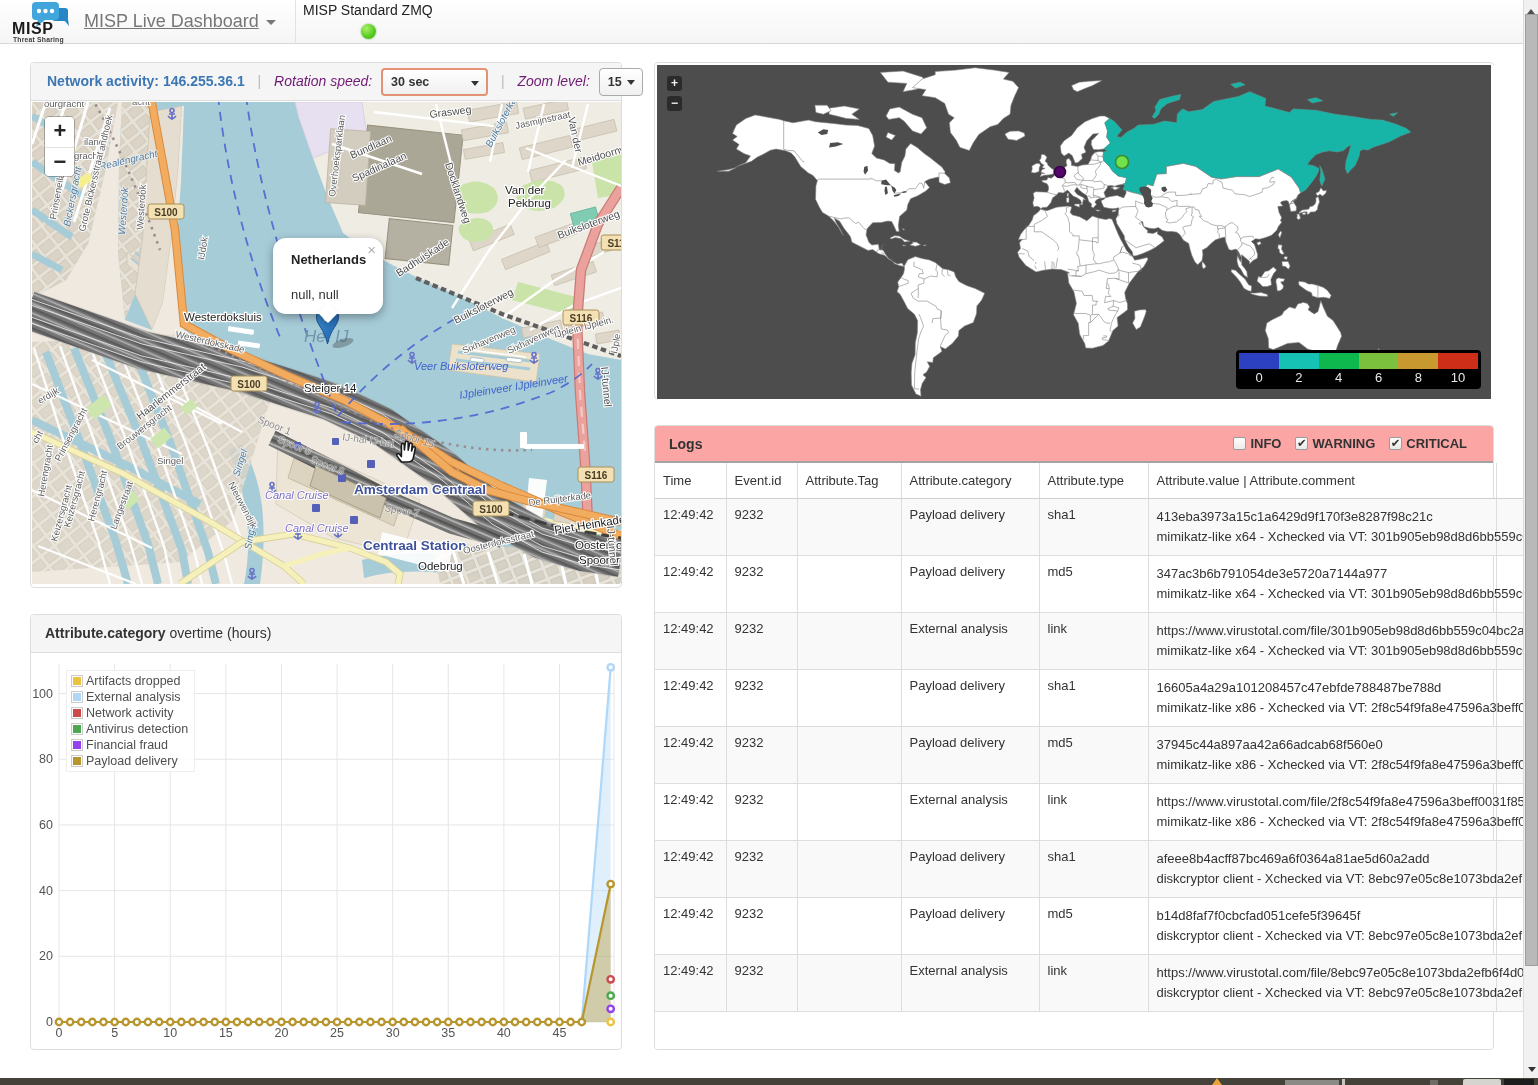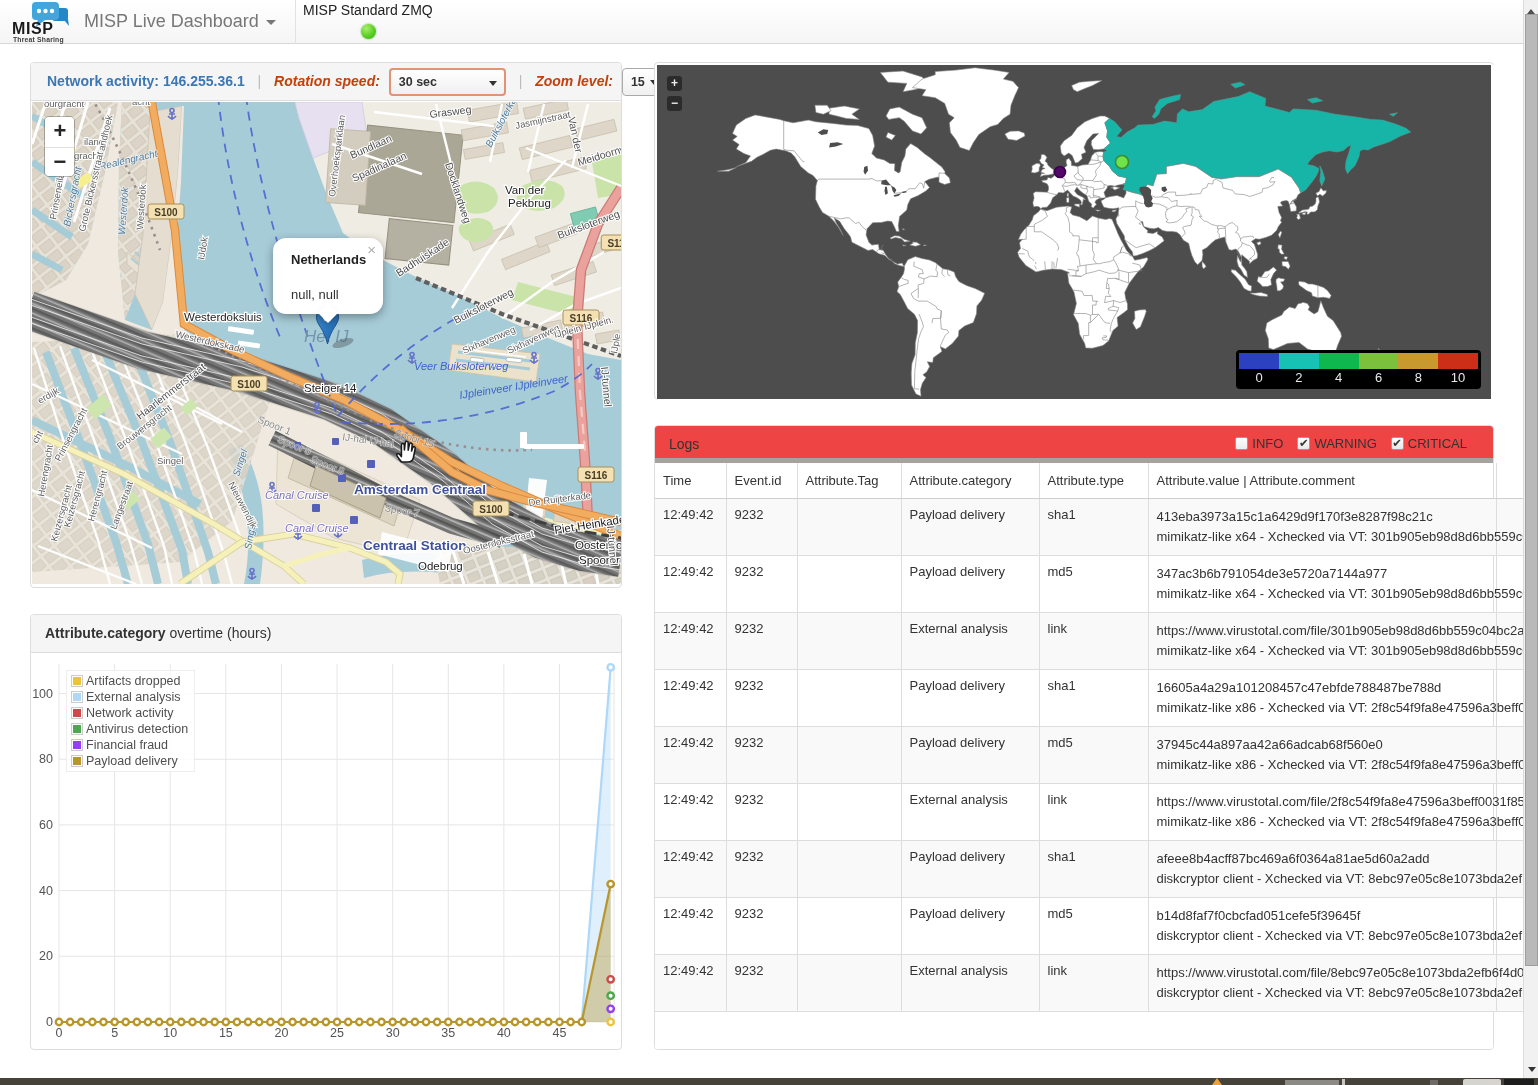--- a/index.html
+++ b/index.html
@@ -4,37 +4,37 @@
 <style>
 * { margin:0; padding:0; box-sizing:border-box; }
 html,body { width:1538px; height:1085px; overflow:hidden; background:#fff;
   font-family:"Liberation Sans","DejaVu Sans",sans-serif; -webkit-font-smoothing:antialiased; }
 #page { position:relative; width:1538px; height:1085px; overflow:hidden; }
 
 
 #navbar { position:absolute; left:0; top:0; width:1538px; height:44px;
   background:linear-gradient(#ffffff,#f5f5f5); border-bottom:1px solid #d8d8d8; z-index:30; }
 #logo { position:absolute; left:12px; top:1px; width:60px; height:42px; }
-#nav-title { position:absolute; left:84px; top:0; height:44px; line-height:42px; font-size:18px; color:#777; cursor:pointer; }
+#nav-title { position:absolute; left:84px; top:0; height:44px; line-height:42px; font-size:18px; color:#777; cursor:pointer;text-decoration:underline; }
 #nav-title .caret { display:inline-block; margin-left:7px; width:0; height:0; border-left:5px solid transparent; border-right:5px solid transparent; border-top:5px solid #777; vertical-align:middle; }
 #nav-divider { position:absolute; left:295px; top:0; width:1px; height:44px; background:#e2e2e2; }
 #feed { position:absolute; left:303px; top:2px; }
 #feed .feed-title { font-size:14px; font-weight:normal; color:#222; }
 #feed .feed-dot { margin:6px 0 0 58px; width:15px; height:15px; border-radius:50%;
   background:radial-gradient(circle at 35% 30%, #a8f06a, #54ca1e 60%, #3fae12); box-shadow:0 0 2px rgba(60,160,30,.8); }
 
 
 .panel { position:absolute; background:#fff; border:1px solid #ddd; border-radius:4px; }
 .panel-heading { height:38px; background:#f5f5f5; border-bottom:1px solid #ddd;
   border-radius:3px 3px 0 0; line-height:37px; padding:0 14px; font-size:14px; color:#333; white-space:nowrap; }
 #net-panel { left:30px; top:62px; width:592px; height:526px; }
 #net-panel .panel-heading { font-size:14px; padding-left:16px; }
 #net-title { color:#3d77b3; font-weight:bold; }
 .head-div { color:#bbb; margin:0 9px; font-weight:normal; }
-.head-label { font-weight:bold; font-style:italic; color:#c2410c; font-size:14px; }
+.head-label { font-weight:normal; font-style:italic; color:#701a75; font-size:14px; }
 .sel { display:inline-block; vertical-align:middle; margin-left:5px; height:28px; line-height:26px;
   background:linear-gradient(#fff,#f0f0f0); border:1px solid #aaa; border-radius:4px;
   font-size:12.5px; font-weight:bold; color:#333; padding:0 21px 0 8px; position:relative; cursor:pointer; }
 .sel:after { content:""; position:absolute; right:7px; top:11px; width:0; height:0;
   border-left:4px solid transparent; border-right:4px solid transparent; border-top:5px solid #333; }
 .sel.focus { border:2px solid #e39274; line-height:24px; }
 #map-body { position:absolute; left:1px; top:39px; width:589px; height:482px; overflow:hidden; border-radius:0 0 3px 3px; }
 
 
 #lf-zoom { position:absolute; left:12px; top:14px; width:31px; height:61px; border:1px solid rgba(0,0,0,0.25); border-radius:5px; overflow:hidden; z-index:12; }
@@ -84,21 +84,21 @@
 #wm-zoom { position:absolute; left:11px; top:12px; z-index:5; }
 .wm-btn { width:15px; height:15px; background:#2b2b2b; color:#eee; border-radius:3px; font-size:12px; line-height:14px; text-align:center; margin-bottom:5px; cursor:pointer; font-weight:bold; }
 #wm-legend { position:absolute; right:13px; bottom:11px; background:#000; border-radius:4px; padding:3px 3px 1px 3px; z-index:5; }
 #wm-scale { display:flex; height:16px; }
 #wm-scale div { width:39.8px; height:16px; }
 #wm-labels { display:flex; color:#e8e8e8; font-size:13px; height:19px; line-height:17px; }
 #wm-labels div { width:39.8px; text-align:center; }
 
 
 #logs-panel { left:654px; top:425px; width:840px; height:625px; border-radius:4px; }
-#logs-head { height:37px; background:#ef4444; border-bottom:5px solid #a3a3a3; border-radius:3px 3px 0 0; line-height:36px; padding:0 14px; font-size:14px; color:#333; position:relative; }
+#logs-head { height:37px; background:#fca5a5; border-bottom:2px solid #a3a3a3; border-radius:3px 3px 0 0; line-height:36px; padding:0 14px; font-size:14px; color:#333; position:relative;font-weight:bold; }
 #logs-filters { position:absolute; right:12px; top:0; height:36px; line-height:36px; font-size:13px; color:#333; }
 .fcb { display:inline-block; width:13px; height:13px; border:1px solid #9b9b9b; border-radius:2px; background:linear-gradient(#fdfdfd,#ececec); vertical-align:-2px; margin-right:4px; position:relative; }
 .fcb.on { background:linear-gradient(#fdfdfd,#e8e8e8); }
 .fcb.on:after { content:"\2714"; position:absolute; left:0.5px; top:50%; margin-top:-7.5px; font-size:11.5px; line-height:15px; color:#333; }
 .flabel { margin-right:14px; }
 #logs-table { position:absolute; left:0; top:37px; width:1523px; }
 table.logs { border-collapse:collapse; table-layout:fixed; width:1523px; font-size:13px; color:#333; }
 table.logs th:first-child, table.logs td:first-child { border-left:none !important; }
 table.logs th, table.logs td { border-left:1px solid #ddd; padding:8px 8px; vertical-align:top; text-align:left; overflow:visible; white-space:nowrap; }
 table.logs th { font-weight:normal; border-bottom:1px solid #cfcfcf; padding:10px 8px; }
@@ -149,21 +149,21 @@
       <div class="feed-title">MISP Standard ZMQ</div>
       <div class="feed-dot"></div>
     </div>
   </div>
 
   <div id="net-panel" class="panel">
     <div class="panel-heading">
       <span id="net-title">Network activity: 146.255.36.1</span>
       <span class="head-div">|</span>
       <span class="head-label">Rotation speed:</span>
-      <span class="sel focus" style="width:117px;"><span>30 sec</span></span>
+      <span class="sel focus" style="width:107px;"><span>30 sec</span></span>
       <span class="head-div">|</span>
       <span class="head-label">Zoom level:</span>
       <span class="sel" style="padding:0 20px 0 8px;"><span>15</span></span>
     </div>
     <div id="map-body">
       
 <svg id="ams-map" width="589" height="482" viewBox="0 0 589 482">
 <defs>
   <pattern id="blocks" width="17" height="13" patternUnits="userSpaceOnUse" patternTransform="rotate(-38)">
     <rect width="17" height="13" fill="#e7e2d8"></rect>

